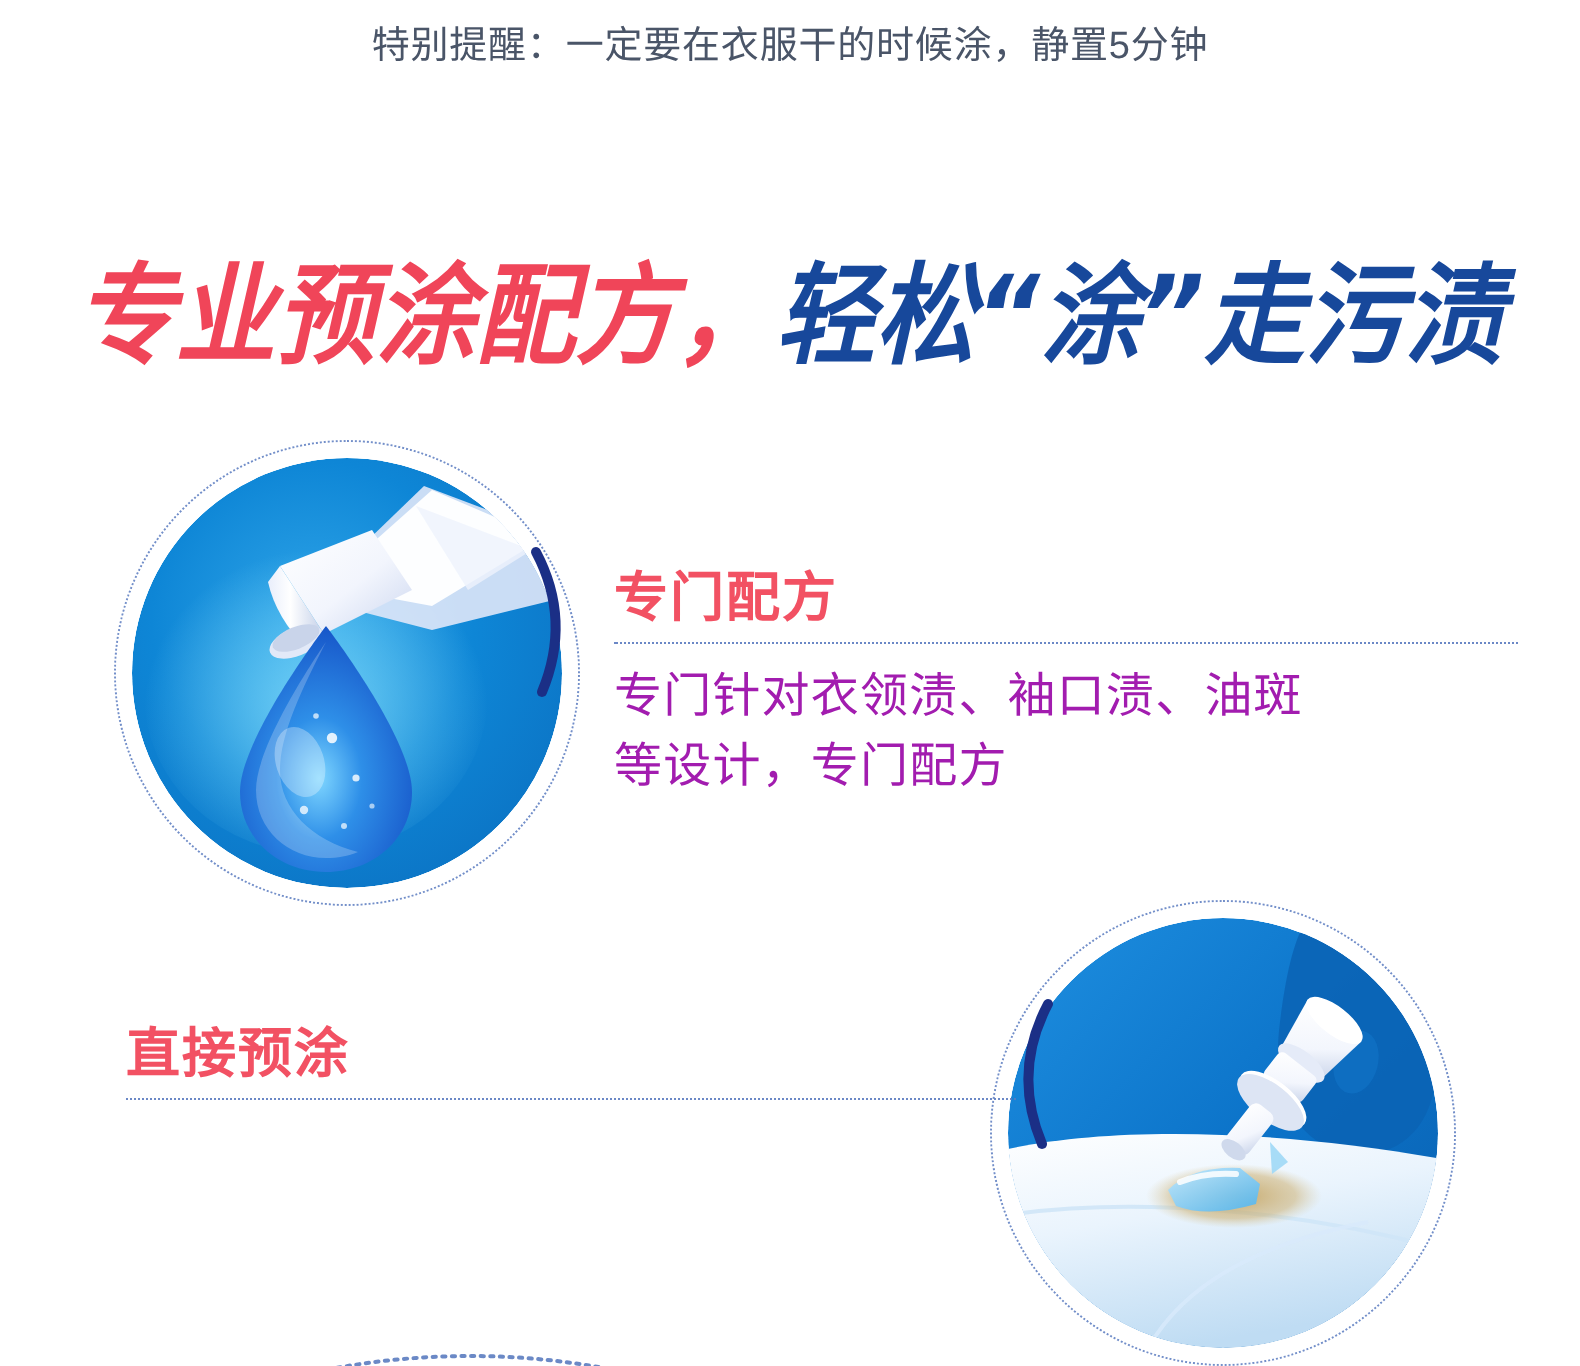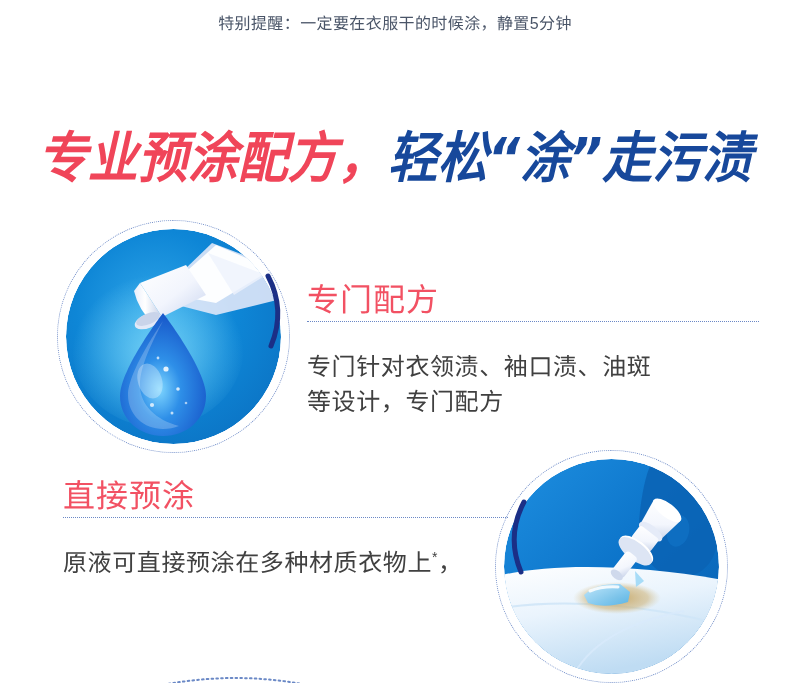--- a/index.html
+++ b/index.html
@@ -25,21 +25,21 @@
 
   
   .reminder-bar {
     position: absolute;
     left: 0;
     top: 14px;
     width: 790px;
     text-align: center;
   }
   .reminder-text {
-    font-size: 16px;
+    font-size: 19px;
     color: #4a5568;
     letter-spacing: 0.4px;
     line-height: 20px;
     white-space: nowrap;
   }
 
   
   .headline {
     position: absolute;
     left: 0;
@@ -88,39 +88,39 @@
     height: 100%;
     border-radius: 50%;
     overflow: hidden;
   }
 
   
   .feature {
     position: absolute;
   }
   .feature-title {
-    font-size: 32px;
+    font-size: 27px;
     color: #F25163;
-    font-weight: 400;
+    font-weight: 700;
     line-height: 32px;
     letter-spacing: 1px;
     white-space: nowrap;
     font-family: "DejaVu Sans", "Liberation Sans", sans-serif;
   }
   .feature-rule {
     height: 0;
     border-top: 1.5px dotted #5b7cc0;
     margin-top: 5px;
     opacity: .9;
   }
   .feature-body {
-    margin-top: 27px;
+    margin-top: 9px;
     font-size: 24px;
     line-height: 35px;
-    color: #404040;
+    color: #a21caf;
     letter-spacing: 0.6px;
     white-space: nowrap;
   }
   .feature-body .sup {
     font-size: 14px;
     vertical-align: super;
     line-height: 0;
   }
 
   
@@ -280,25 +280,24 @@
           <path d="M131 112 L140 122 L132 128 Z" fill="#9fd8f6" opacity=".9"></path>
         </g>
       </svg>
     </div>
   </div>
 
   <svg class="connector-arc" style="left:488px; top:498px;" width="52" height="78" viewBox="0 0 52 78" xmlns="http://www.w3.org/2000/svg">
     <path d="M36 4 Q18 38 33 74" fill="none" stroke="#1B2F86" stroke-width="5" stroke-linecap="round"></path>
   </svg>
 
-  <div class="feature" style="left:63px; top:480px; width:445px;">
+  <div class="feature" style="left:63px; top:512px; width:445px;">
     <div class="feature-title">直接预涂</div>
     <div class="feature-rule"></div>
     <div class="feature-body">
-        <div><span>原液可直接预涂在多种材质衣物上</span><span class="sup">*</span><span>，</span></div>
     </div>
   </div>
 
   <svg class="bottom-arc" style="left:120px; top:655px;" width="230" height="40" viewBox="0 0 230 40" xmlns="http://www.w3.org/2000/svg">
     <path d="M2 40 Q115 6 228 40" fill="none" stroke="#5b7cc0" stroke-width="2" stroke-dasharray="1.6 3.2" stroke-linecap="round" opacity=".9"></path>
   </svg>
 
 </div>
 
 </body></html>

